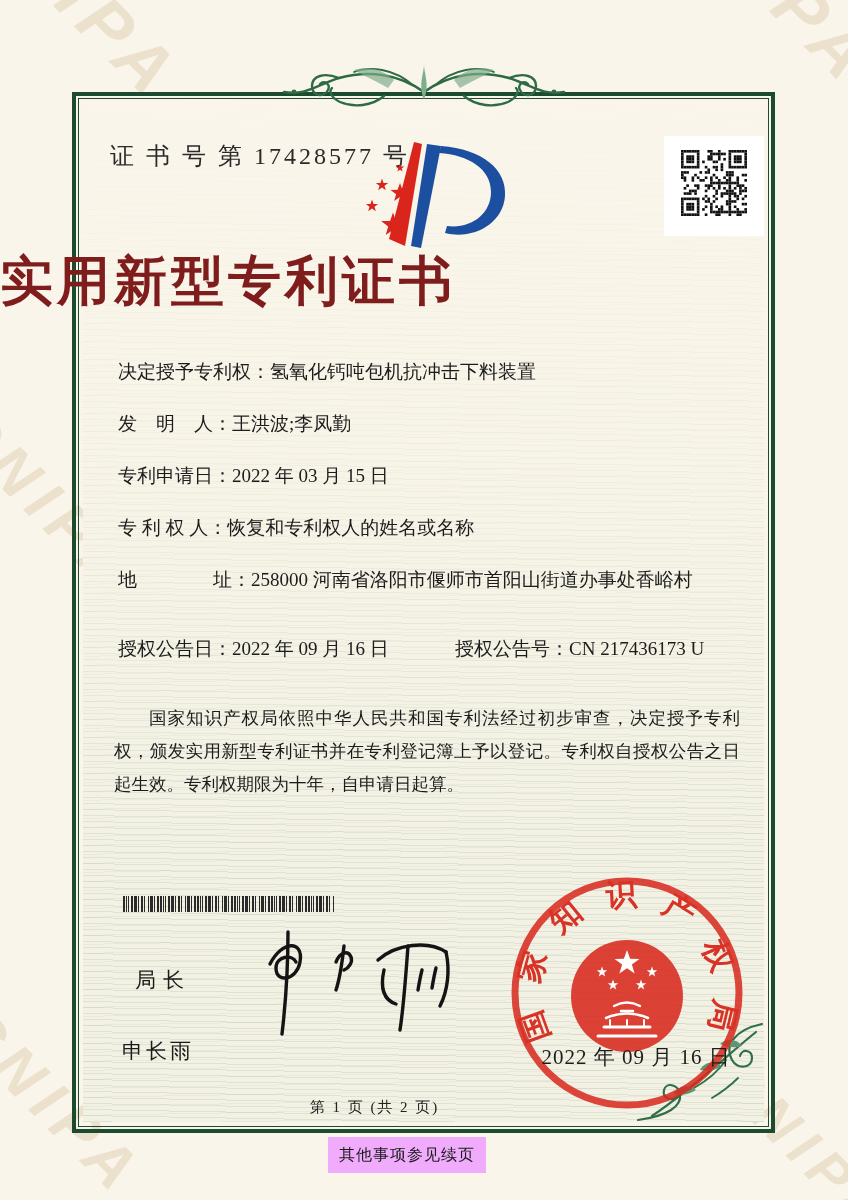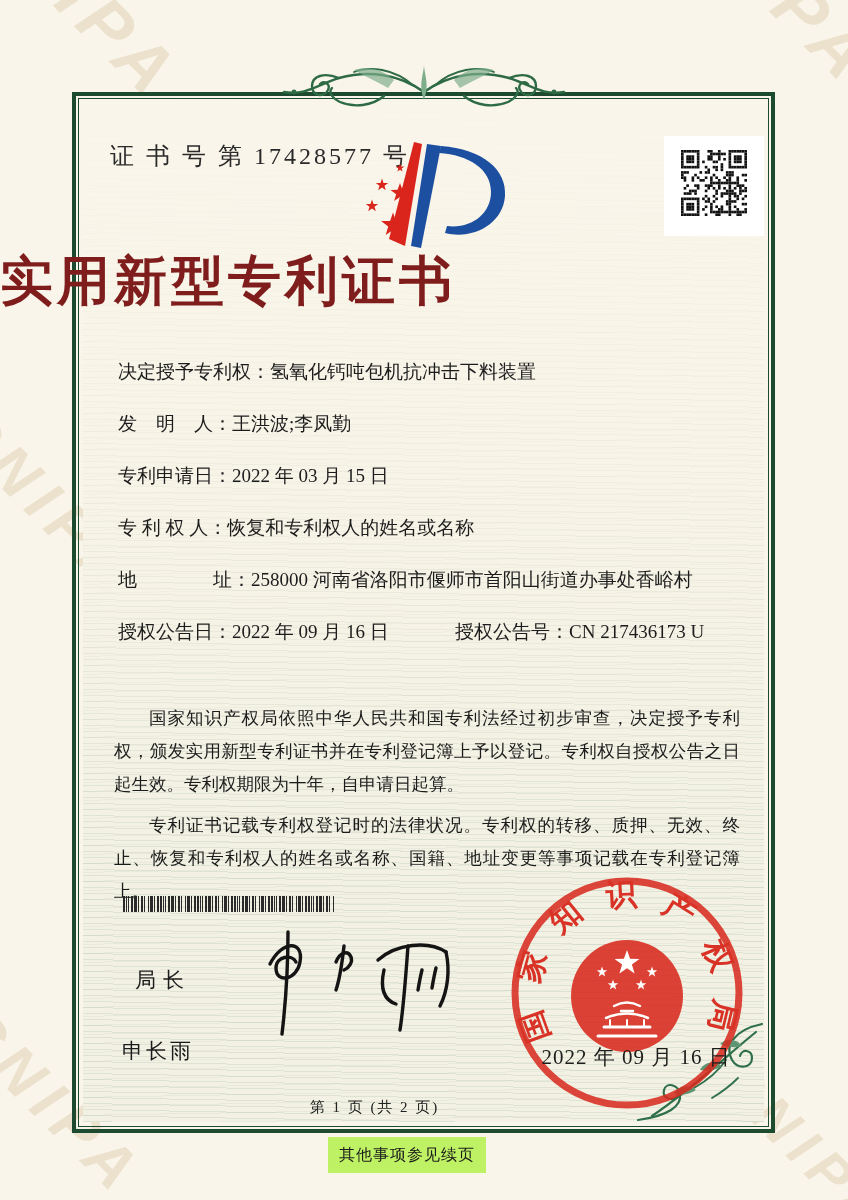--- a/index.html
+++ b/index.html
@@ -58,21 +58,21 @@
     font-size:53px;font-weight:600;
     letter-spacing:4px;color:#7f1d1d;
   }
   
   .fields{
     position:absolute;left:118px;top:360px;width:560px;z-index:3;
     font-size:19px;color:#1c1c1c;
   }
   .field-row{line-height:23px;margin-bottom:29px;white-space:nowrap;}
   .flabel{color:#1c1c1c;}
-  .grant-left{display:inline-block;width:337px;}
+  .grant-left{display:inline-block;width:337px;margin-top:17px;}
   
   .body-text{
     position:absolute;left:106px;top:694px;width:642px;z-index:3;
     font-size:17.5px;line-height:33px;color:#1b1b1b;text-align:justify;
   }
   .body-text p{margin:8px;text-indent:2em;}
   
   .barcode{position:absolute;left:123px;top:896px;z-index:3;}
   .director-title{
     position:absolute;left:135px;top:966px;z-index:3;
@@ -92,21 +92,21 @@
     position:absolute;left:516px;top:1043px;width:240px;z-index:6;
     font-size:21px;letter-spacing:1px;color:#1d1d1b;font-weight:500;
     text-align:center;white-space:nowrap;
   }
   .page-info{
     position:absolute;left:0;top:1098px;width:749px;z-index:3;
     text-align:center;font-size:15px;letter-spacing:2px;color:#222;
   }
   .note-box{
     position:absolute;left:328px;top:1137px;width:158px;height:36px;z-index:3;
-    background:#bef264;text-align:center;line-height:36px;
+    background:#f0abfc;text-align:center;line-height:36px;
     font-size:16px;letter-spacing:1px;color:#1b1b1b;
   }
 </style>
 </head>
 <body>
 
 <div id="page">
 
   <span class="wm" style="left:-55px;top:-45px;font-size:70px;">CNIPA</span>
   <span class="wm" style="left:640px;top:-60px;font-size:70px;">CNIPA</span>
@@ -474,21 +474,20 @@
     <div class="field-row">
       <span class="flabel">地　　　　址：</span><span class="fvalue">258000  河南省洛阳市偃师市首阳山街道办事处香峪村</span>
     </div>
     <div class="field-row">
       <span class="grant-left"><span>授权公告日：</span><span>2022 年 09 月 16 日</span></span><span><span>授权公告号：</span><span>CN 217436173 U</span></span>
     </div>
   </div>
 
   <div class="body-text">
     <p>国家知识产权局依照中华人民共和国专利法经过初步审查，决定授予专利权，颁发实用新型专利证书并在专利登记簿上予以登记。专利权自授权公告之日起生效。专利权期限为十年，自申请日起算。</p>
-    <p>专利证书记载专利权登记时的法律状况。专利权的转移、质押、无效、终止、恢复和专利权人的姓名或名称、国籍、地址变更等事项记载在专利登记簿上。</p>
   </div>
 
   <svg class="barcode" id="barcode" width="215" height="16" viewBox="0 0 215 16">
       <rect x="0" y="0" width="2" height="16" fill="#2a2a2a"></rect>
       <rect x="3" y="0" width="1" height="16" fill="#2a2a2a"></rect>
       <rect x="5" y="0" width="1" height="16" fill="#2a2a2a"></rect>
       <rect x="8" y="0" width="2" height="16" fill="#2a2a2a"></rect>
       <rect x="11" y="0" width="3" height="16" fill="#2a2a2a"></rect>
       <rect x="15" y="0" width="1" height="16" fill="#2a2a2a"></rect>
       <rect x="18" y="0" width="2" height="16" fill="#2a2a2a"></rect>

